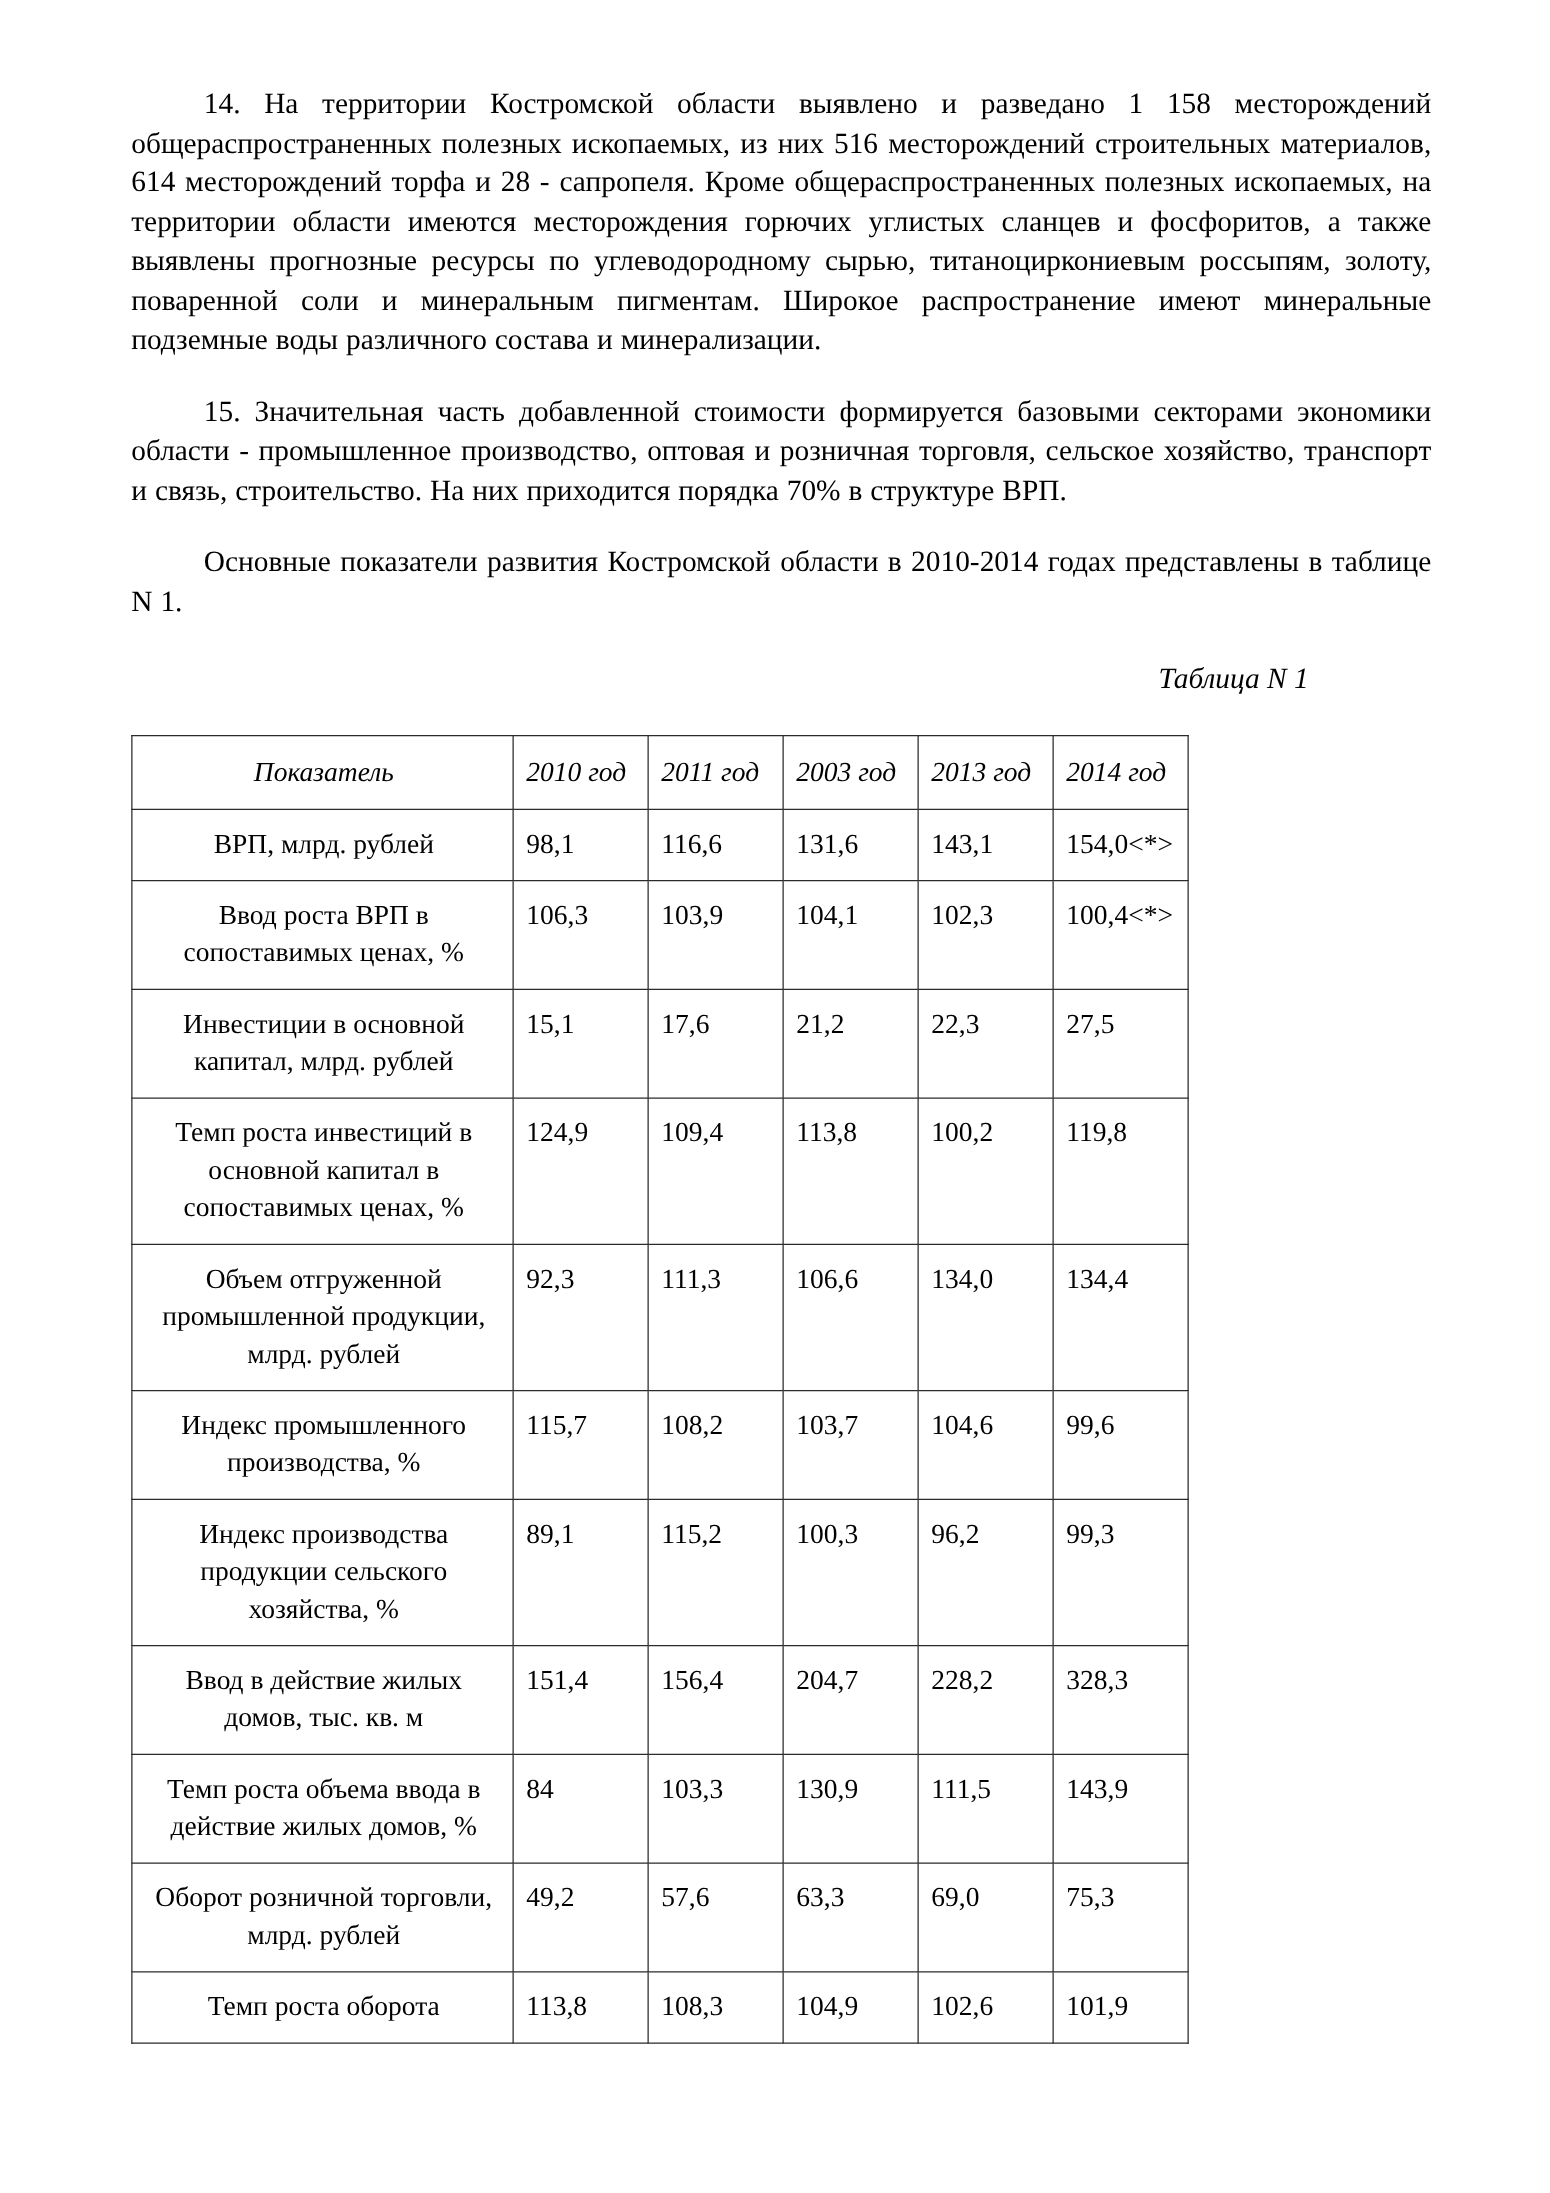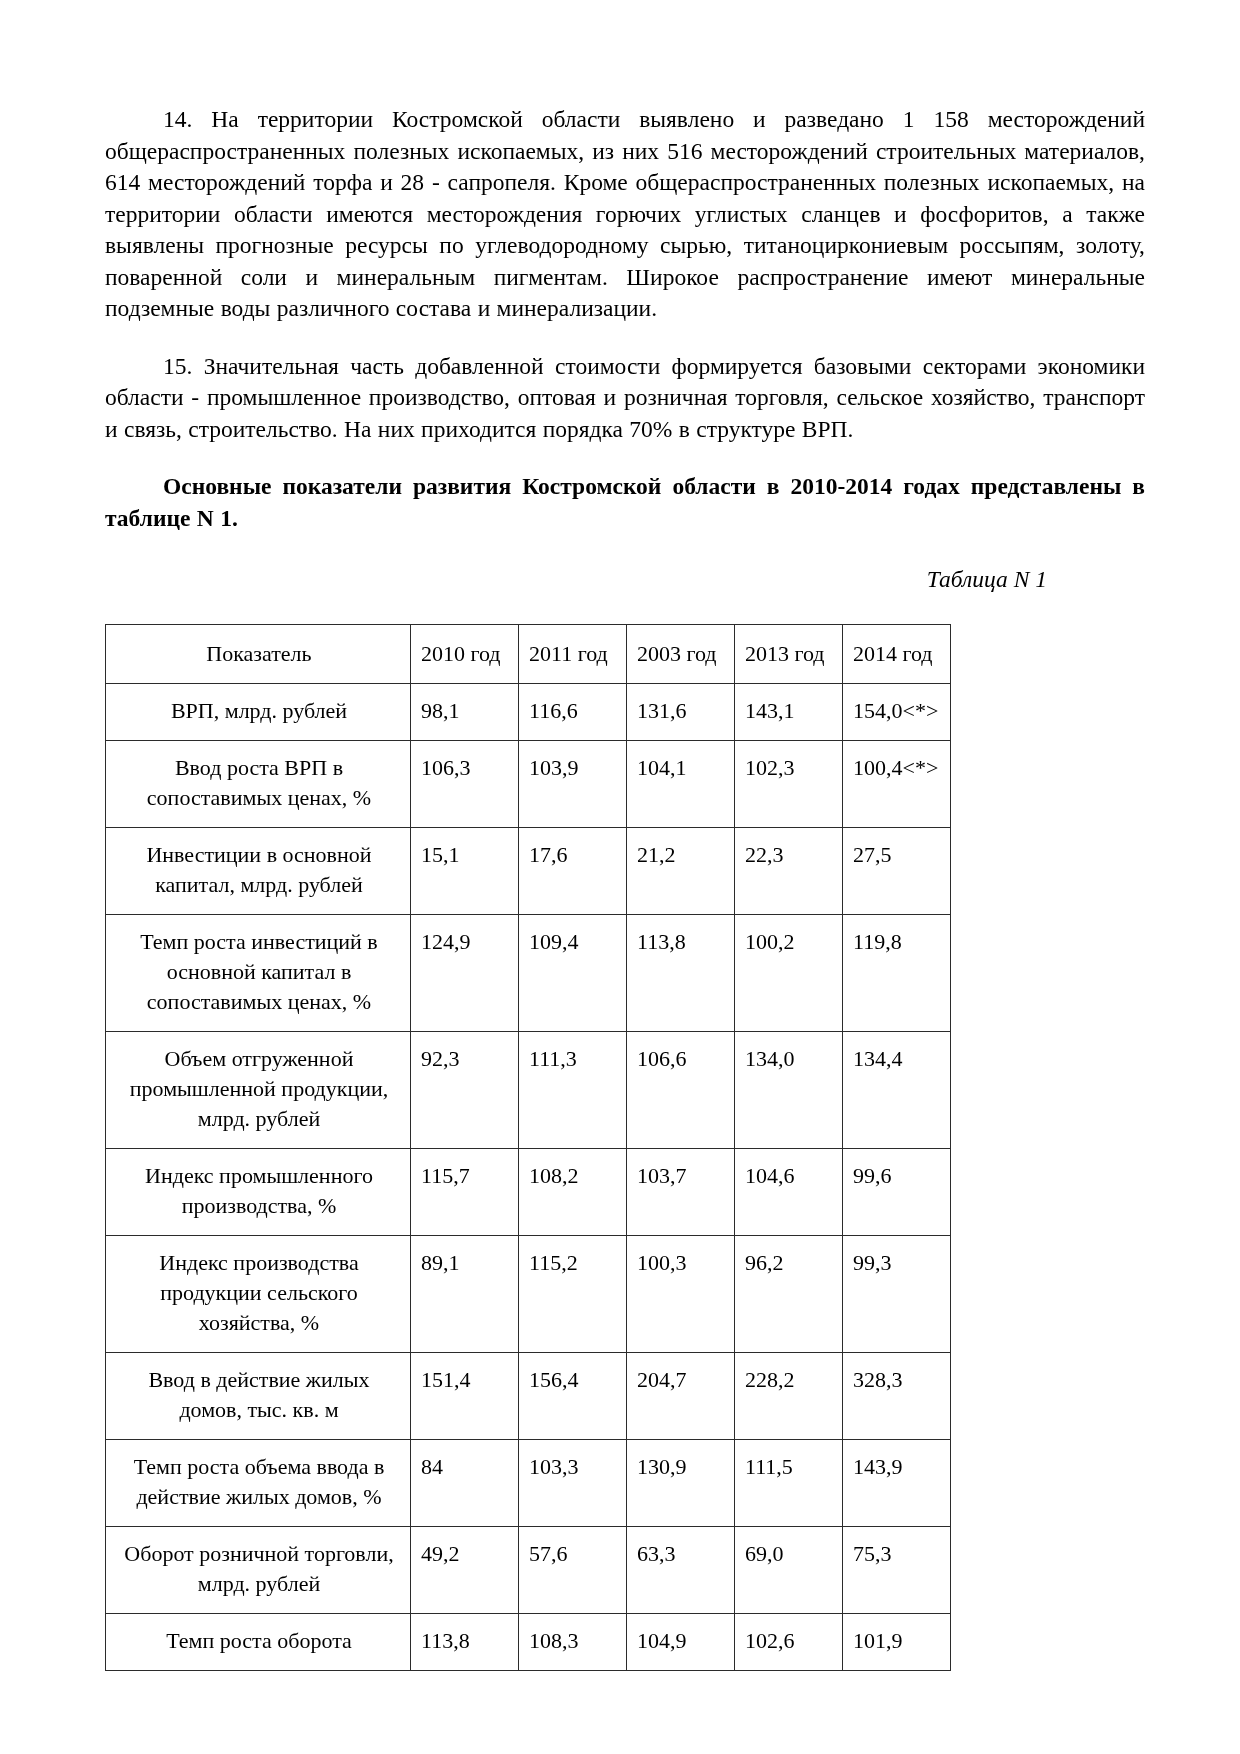--- a/index.html
+++ b/index.html
@@ -12,34 +12,33 @@
     height: 1754px;
     font-family: "Liberation Serif", "DejaVu Serif", serif;
     color: #000000;
     position: relative;
     overflow: hidden;
   }
   .page {
     box-sizing: border-box;
     width: 1240px;
     height: 1754px;
-    padding: 104px 95px 0 105px;
+    padding: 68px 95px 0 105px;
   }
   p.body-par {
     margin: 0 0 26px 0;
     font-size: 23.5px;
     line-height: 31.5px;
     text-align: justify;
     text-indent: 58px;
     text-justify: inter-word;
     word-spacing: 0.5px;
   }
   p.body-par.tight {
     margin-bottom: 30px;
-    font-weight: bold;
   }
   .table-caption {
     margin: 0 0 30px 0;
     font-size: 23.5px;
     line-height: 30px;
     text-align: right;
     padding-right: 98px;
     font-style: italic;
   }
   table.indicators {
@@ -59,20 +58,21 @@
     text-align: center;
     padding-left: 12px;
   }
   table.indicators td.num {
     text-align: left;
   }
   table.indicators thead td {
     text-align: center;
     padding-top: 14px;
     padding-bottom: 14px;
+    font-style: italic;
   }
   table.indicators thead td.label {
     text-align: center;
   }
   col.c-label { width: 305px; }
   col.c-year  { width: 108px; }
 </style>
 </head>
 <body>
 

